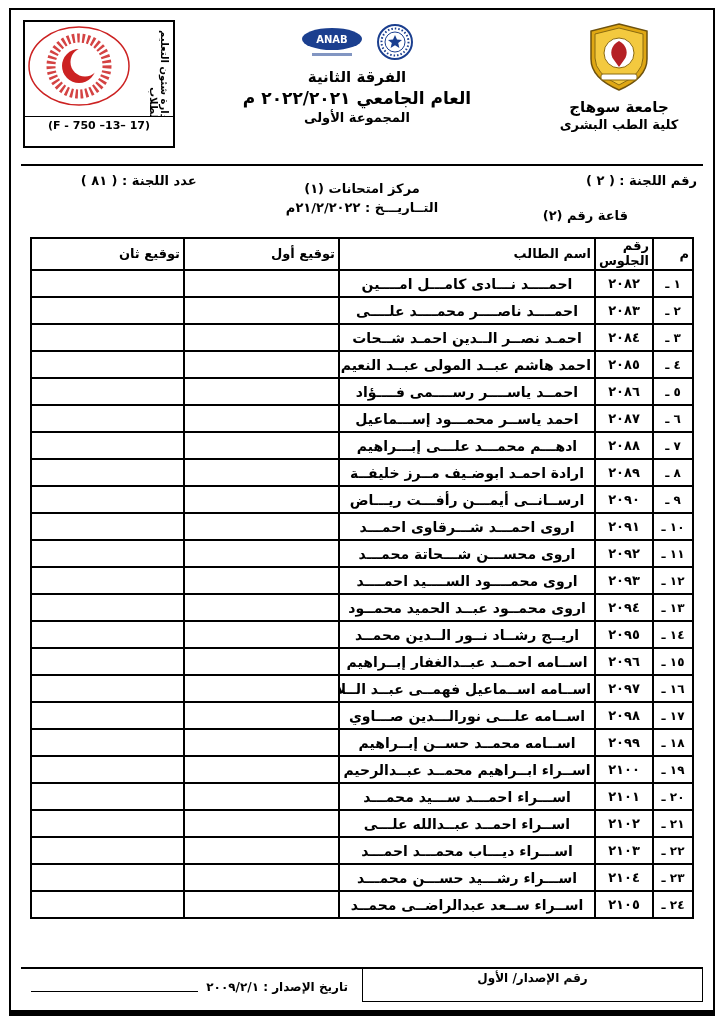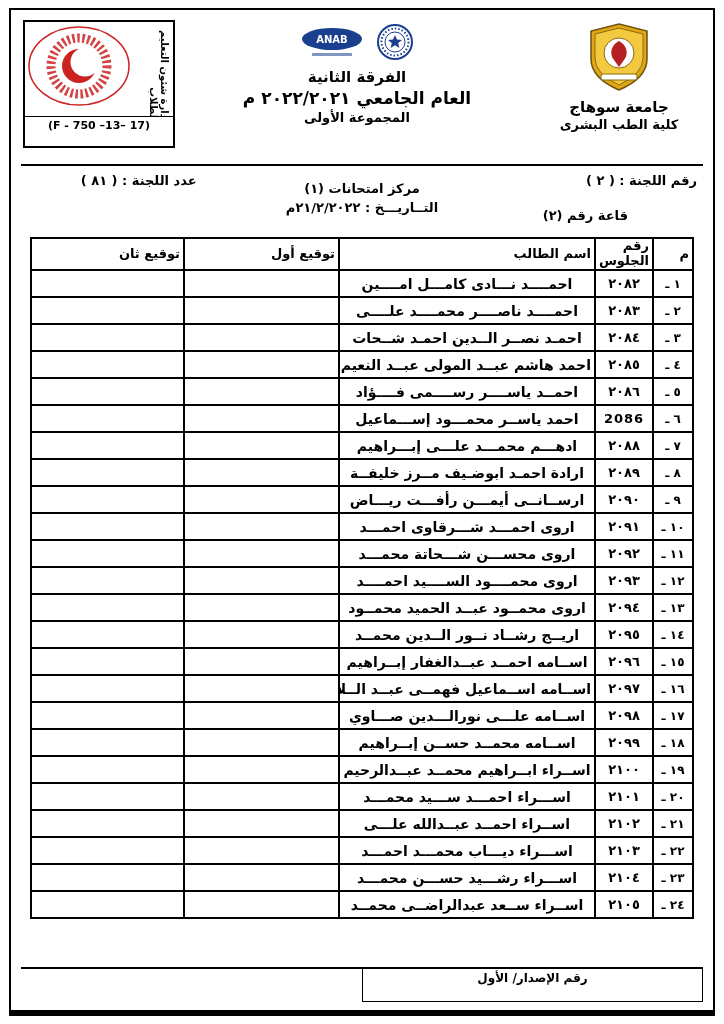--- a/index.html
+++ b/index.html
@@ -160,21 +160,21 @@
   </tr>
           <tr>
     <td class="c-idx">٥ ـ</td>
     <td class="c-seat">٢٠٨٦</td>
     <td class="c-name">احمــد ياســــر رســــمى فــــؤاد</td>
     <td class="c-sig1"></td>
     <td class="c-sig2"></td>
   </tr>
           <tr>
     <td class="c-idx">٦ ـ</td>
-    <td class="c-seat">2086</td>
+    <td class="c-seat">٢٠٨٧</td>
     <td class="c-name">احمد ياســر محمـــود إســـماعيل</td>
     <td class="c-sig1"></td>
     <td class="c-sig2"></td>
   </tr>
           <tr>
     <td class="c-idx">٧ ـ</td>
     <td class="c-seat">٢٠٨٨</td>
     <td class="c-name">ادهـــم محمـــد علـــى إبـــراهيم</td>
     <td class="c-sig1"></td>
     <td class="c-sig2"></td>
@@ -297,17 +297,21 @@
     <td class="c-name">اســراء ســعد عبدالراضــى محمــد</td>
     <td class="c-sig1"></td>
     <td class="c-sig2"></td>
   </tr>
         </tbody>
     </table>
 
     <div class="footer">
       <div class="footer-row">
         <div class="issue-box">رقم الإصدار/ الأول</div>
+        <div class="date-area">
+          <span>تاريخ الإصدار : ٢٠٠٩/٢/١</span>
+          <span class="blank-line"></span>
+        </div>
       </div>
     </div>
 
   </div>
 </div>
 
 </body></html>

